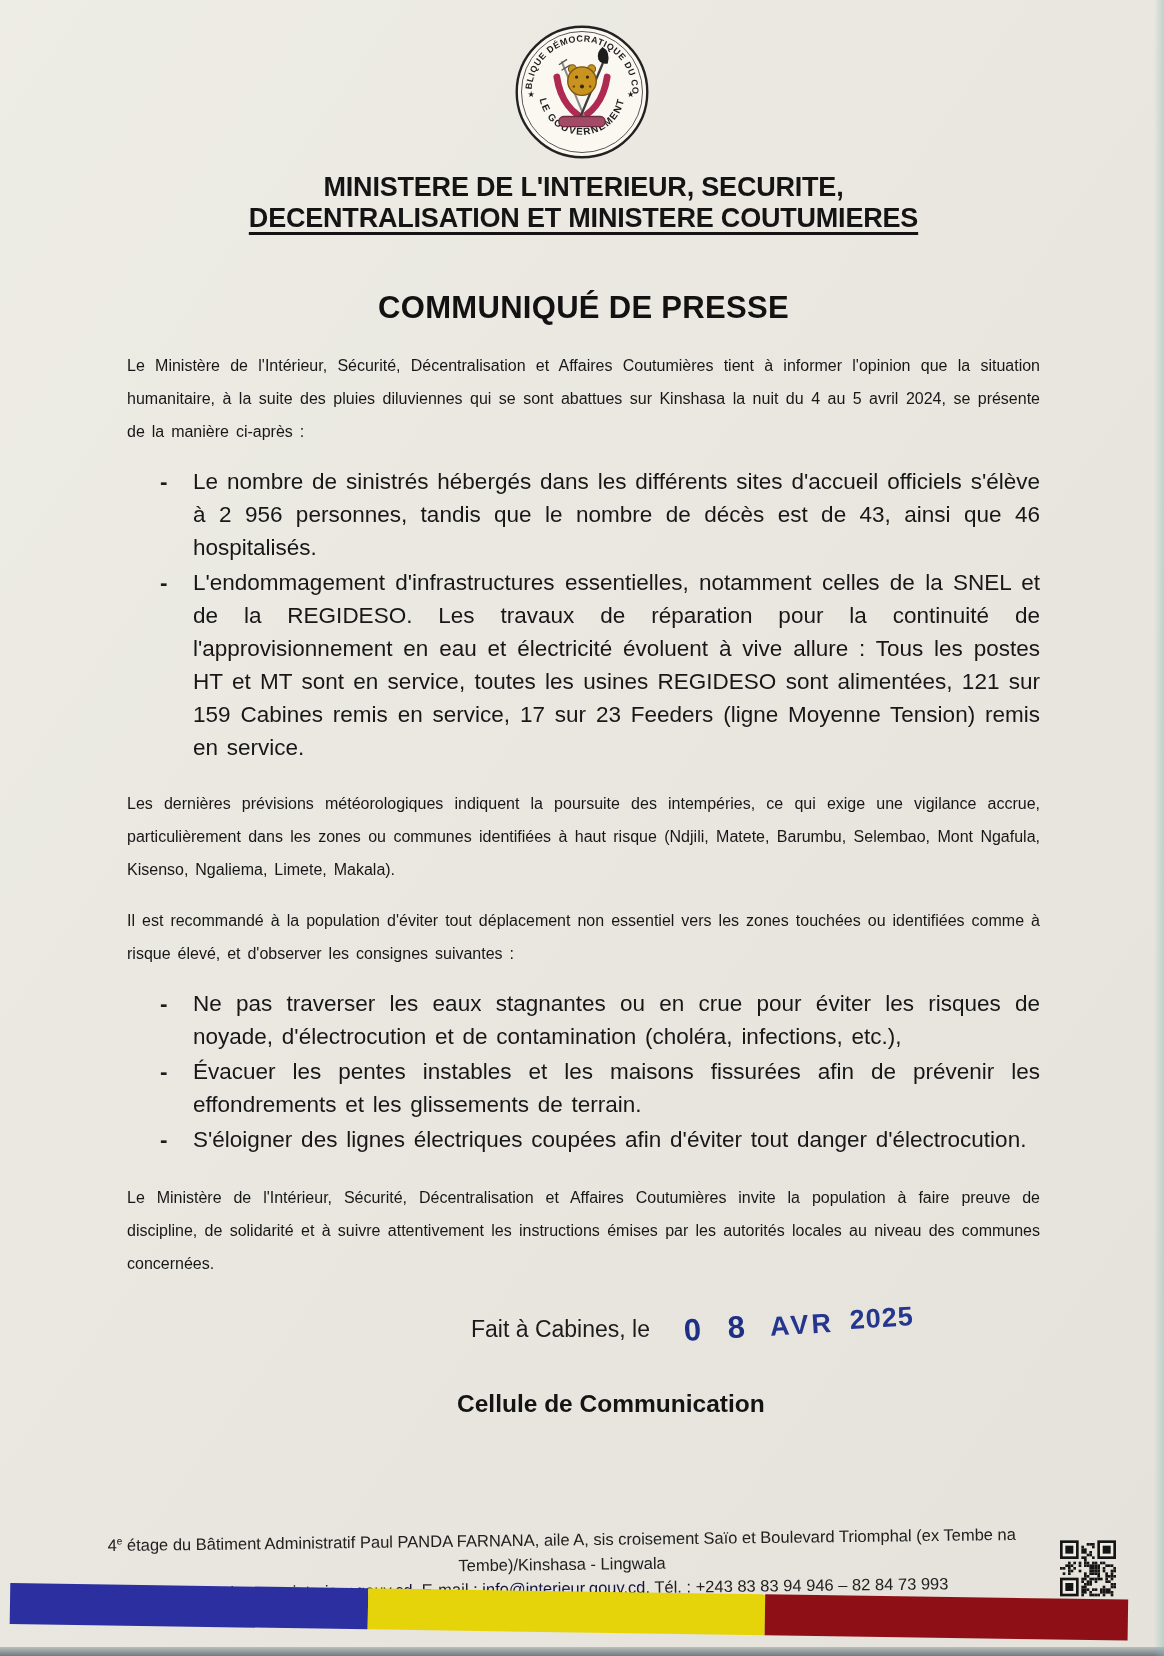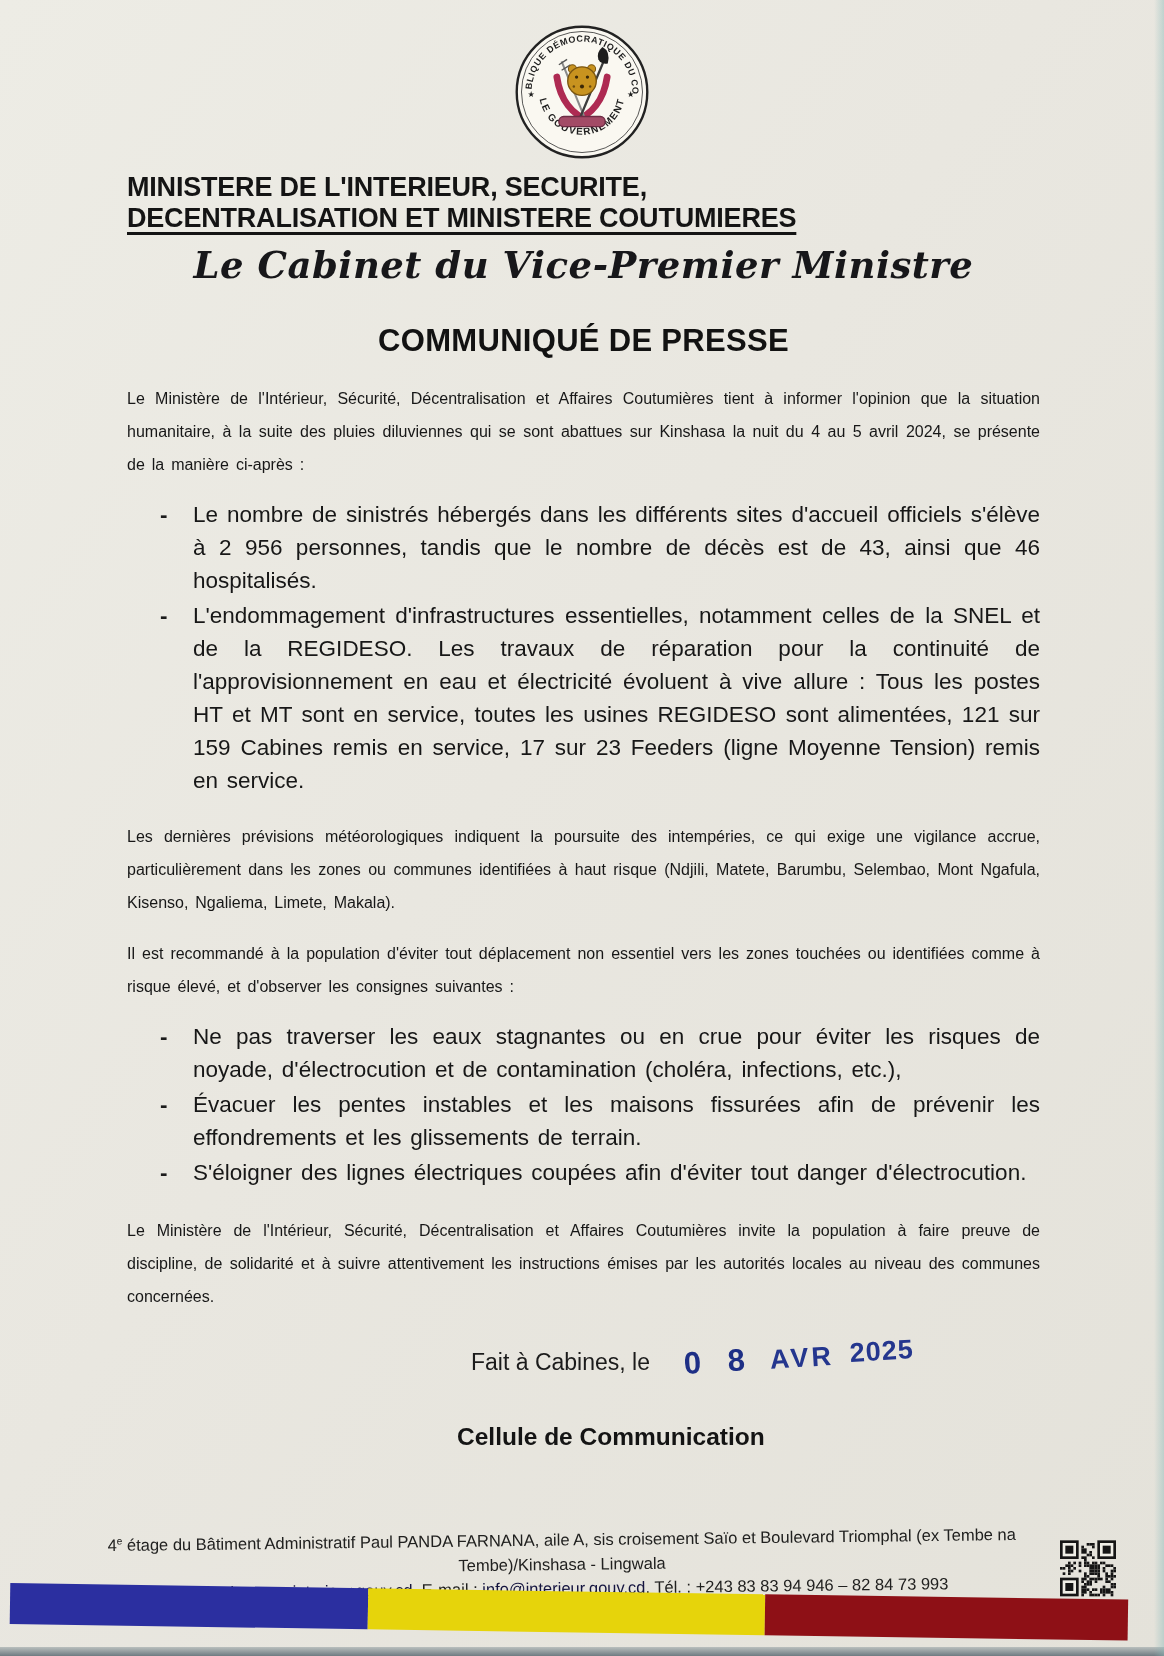--- a/index.html
+++ b/index.html
@@ -13,30 +13,30 @@
     position:relative;
     width:1164px; height:1656px;
     overflow:hidden;
     background:linear-gradient(125deg,#edece5 0%, #e9e7e0 45%, #e4e2da 100%);
   }
   .content{ padding:0 124px 0 127px; }
 
   
   .seal-wrap{ text-align:center; padding-top:24px; }
   .seal{ display:inline-block; }
-  .ministry{ margin-top:8px; font-weight:700; font-size:27px; line-height:31px; letter-spacing:-0.2px; color:#141414;}
+  .ministry{ text-align:center; margin-top:8px; font-weight:700; font-size:27px; line-height:31px; letter-spacing:-0.2px; color:#141414;}
   .ministry .u{ text-decoration:underline; text-decoration-thickness:2.5px; text-underline-offset:5px; }
   .cabinet{
     text-align:center; margin-top:9px;
     font-family:"DejaVu Serif", serif;
     font-style:italic; font-weight:700;
     font-size:37px; color:#17171a; letter-spacing:0.5px;
   }
 
-  .doc-title{ text-align:center; margin-top:36px; font-weight:700; font-size:31px; letter-spacing:0.3px; color:#121212;}
+  .doc-title{ text-align:center; margin-top:56px; font-weight:700; font-size:31px; letter-spacing:0.3px; color:#121212;}
 
   
   .para{
     margin-top:23px;
     font-size:16px; line-height:33px;
     text-align:justify; word-spacing:2.5px;
     color:#171717;
   }
   .blist{ margin-top:17px; }
   .bitem{ display:flex; margin-top:2px; }
@@ -126,21 +126,20 @@
     </div>
   </div>
 
   <div class="content">
 
     <div class="ministry">
       <div>MINISTERE DE L'INTERIEUR, SECURITE,</div>
       <div class="u">DECENTRALISATION ET MINISTERE COUTUMIERES</div>
     </div>
 
-    <div class="cabinet">Le Cabinet du Vice-Premier Ministre</div>
 
     <div class="doc-title">COMMUNIQUÉ DE PRESSE</div>
 
     <p class="para">Le Ministère de l'Intérieur, Sécurité, Décentralisation et Affaires Coutumières tient à informer l'opinion que la situation humanitaire, à la suite des pluies diluviennes qui se sont abattues sur Kinshasa la nuit du 4 au 5 avril 2024, se présente de la manière ci-après :</p>
 
     <div class="blist">
       <div class="bitem">
         <span class="bmark">-</span>
         <span class="btext">Le nombre de sinistrés hébergés dans les différents sites d'accueil officiels s'élève à 2 956 personnes, tandis que le nombre de décès est de 43, ainsi que 46 hospitalisés.</span>
       </div>

